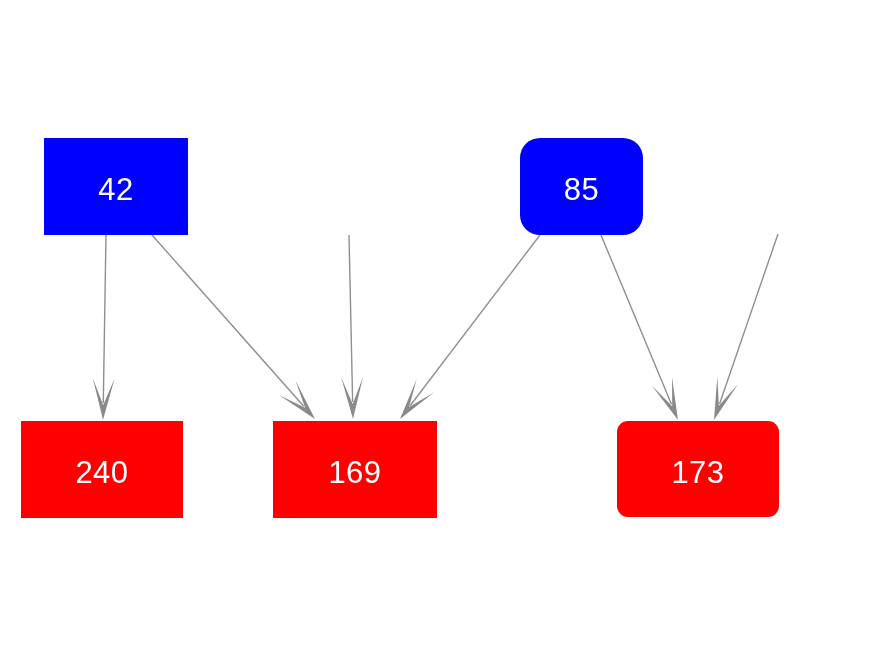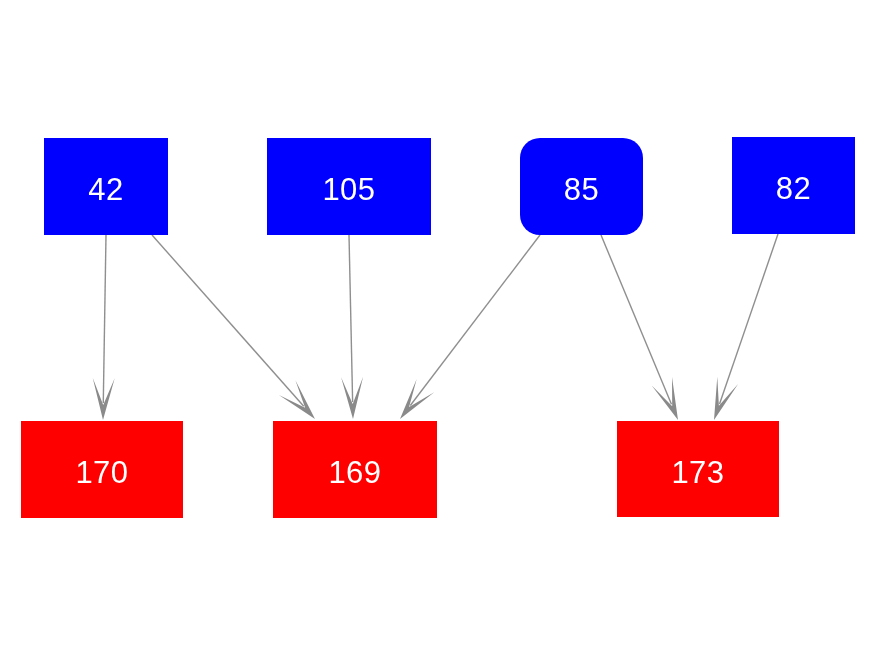--- a/index.html
+++ b/index.html
@@ -48,34 +48,28 @@
       <polygon points="315.0,419.0 278.9,394.9 305.1,407.8 295.4,380.3" fill="#8a8a8a"></polygon>
       <line x1="349" y1="235" x2="352.6305220780433" y2="402.0040155899934" stroke="#8f8f8f" stroke-width="1.4"></line>
       <polygon points="353.0,419.0 341.1,377.2 352.7,404.0 363.1,376.8" fill="#8a8a8a"></polygon>
       <line x1="540" y1="235" x2="410.29387115221544" y2="405.4709121999454" stroke="#8f8f8f" stroke-width="1.4"></line>
       <polygon points="400.0,419.0 416.7,378.9 409.1,407.1 434.2,392.2" fill="#8a8a8a"></polygon>
       <line x1="601" y1="235" x2="671.4675628613538" y2="404.30518349805783" stroke="#8f8f8f" stroke-width="1.4"></line>
       <polygon points="678.0,420.0 651.7,385.5 672.2,406.2 672.0,377.0" fill="#8a8a8a"></polygon>
       <line x1="778" y1="234" x2="719.5311865458118" y2="403.9249891012345" stroke="#8f8f8f" stroke-width="1.4"></line>
       <polygon points="714.0,420.0 717.3,376.7 718.9,405.8 738.1,383.9" fill="#8a8a8a"></polygon>
     </svg>
-<div class="node" style="left: 44px; top: 138px; width: 124px; height: 97px; background: rgb(0, 0, 255); color: rgb(255, 255, 255);">
+<div class="node" style="left: 44px; top: 138px; width: 144px; height: 97px; background: rgb(0, 0, 255); color: rgb(255, 255, 255);">
       <span>42</span>
-    </div>
-    <div class="node" style="left: 267px; top: 138px; width: 164px; height: 97px; background: rgb(0, 0, 255); color: rgb(255, 255, 255);">
-      <span>105</span>
     </div>
     <div class="node" style="left: 520px; top: 138px; width: 123px; height: 97px; background: rgb(0, 0, 255); color: rgb(255, 255, 255); border-radius: 20px;">
       <span>85</span>
     </div>
-    <div class="node" style="left: 732px; top: 137px; width: 123px; height: 97px; background: rgb(0, 0, 255); color: rgb(255, 255, 255);">
-      <span>82</span>
-    </div>
     <div class="node" style="left: 21px; top: 421px; width: 162px; height: 97px; background: rgb(255, 0, 0); color: rgb(255, 255, 255);">
-      <span>170</span>
+      <span>240</span>
     </div>
     <div class="node" style="left: 273px; top: 421px; width: 164px; height: 97px; background: rgb(255, 0, 0); color: rgb(255, 255, 255); justify-content: center;">
       <span>169</span>
     </div>
-    <div class="node" style="left: 617px; top: 421px; width: 162px; height: 96px; background: rgb(255, 0, 0); color: rgb(255, 255, 255);">
+    <div class="node" style="left: 617px; top: 421px; width: 162px; height: 96px; background: rgb(255, 0, 0); color: rgb(255, 255, 255); border-radius: 11px;">
       <span>173</span>
     </div>
   </div>
 
 </body></html>

